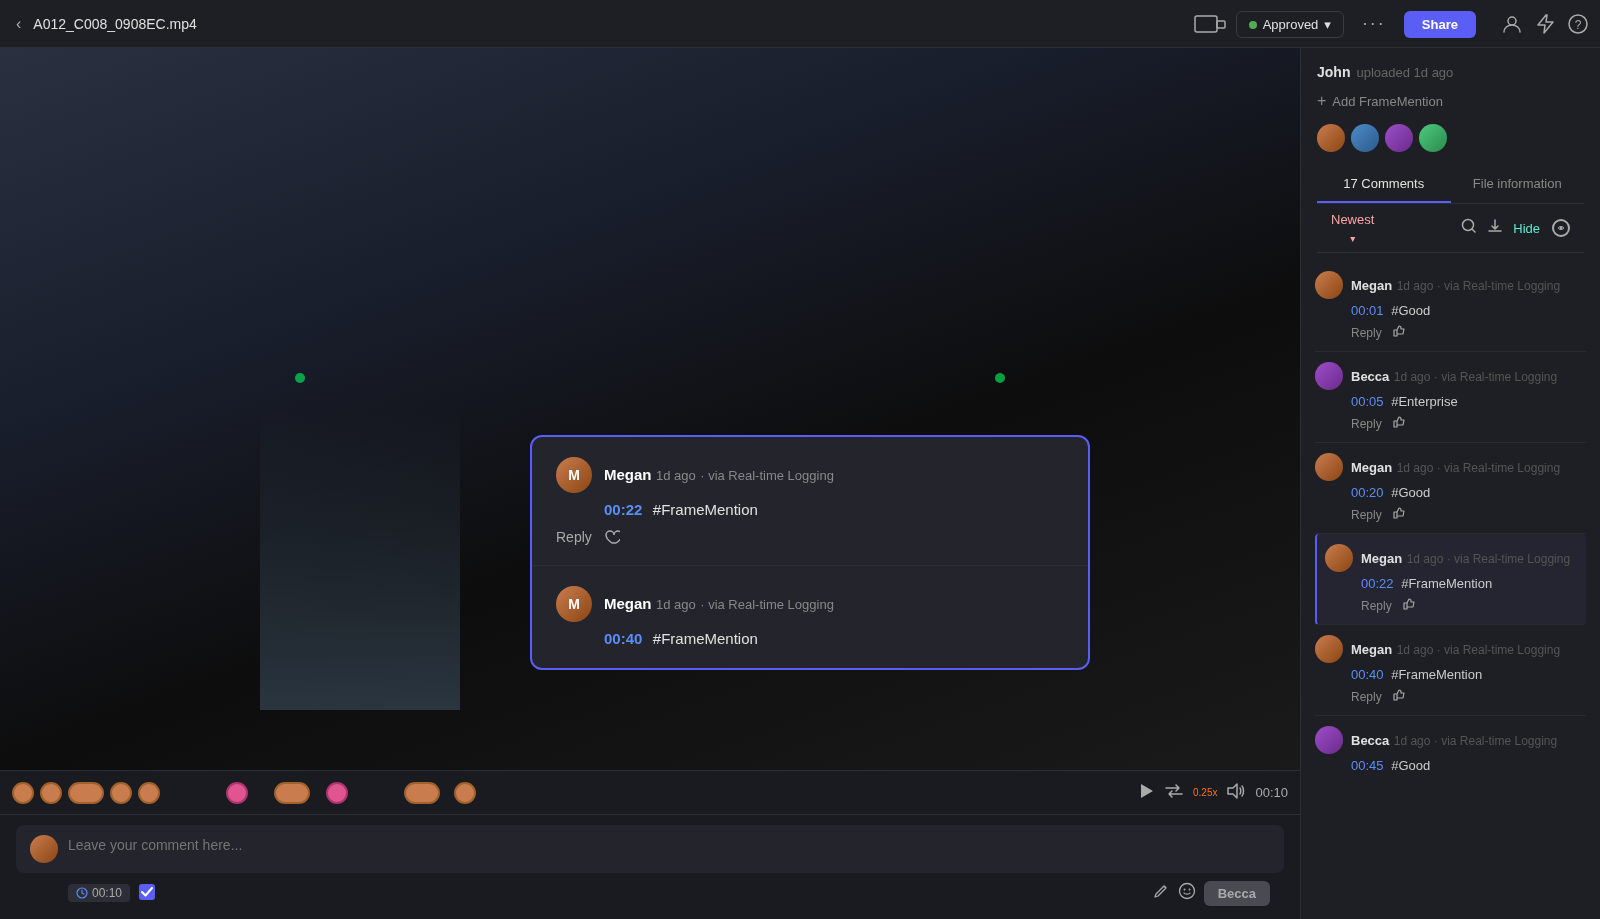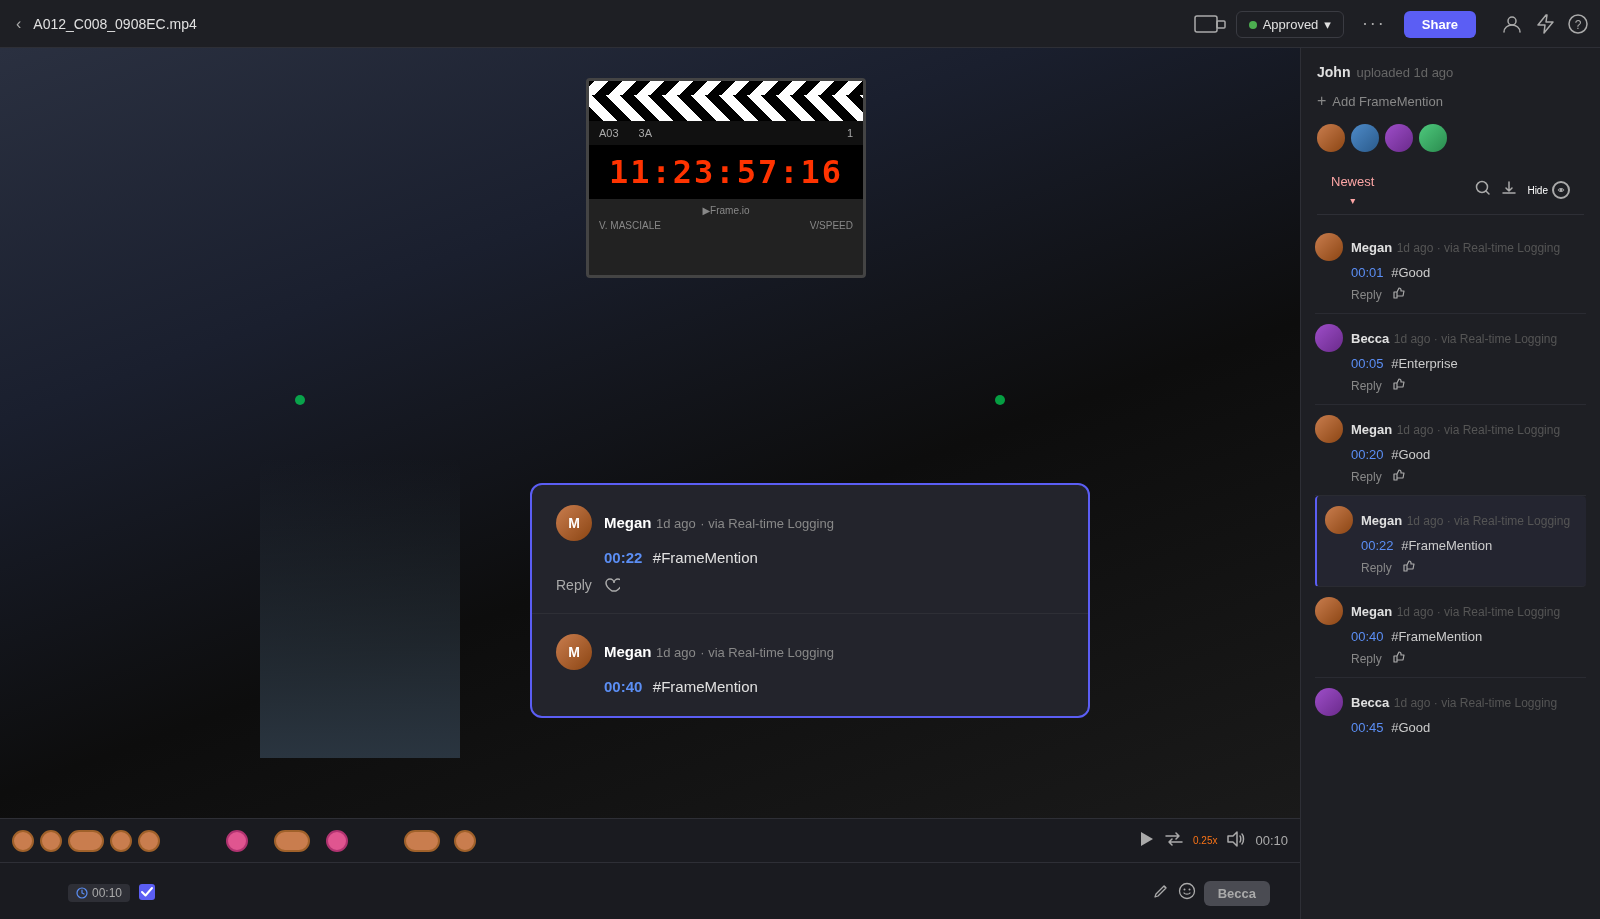--- a/index.html
+++ b/index.html
@@ -538,25 +538,25 @@
       margin-left: auto;
     }
     .s-icon {
       color: #aaa;
       font-size: 16px;
       cursor: pointer;
     }
     .hide-btn {
       display: flex;
       align-items: center;
-      gap: 4px;
+      gap: 12px;
       background: none;
       border: none;
-      color: #ffffff;
-      font-size: 10px;
+      color: #5eead4;
+      font-size: 13px;
       cursor: pointer;
     }
     .hide-circle {
       width: 18px;
       height: 18px;
       border-radius: 50%;
       border: 2px solid #aaa;
       display: flex;
       align-items: center;
       justify-content: center;
@@ -695,39 +695,20 @@
 </div>
 
 <div class="main-layout">
 
   <div class="video-area">
     <div class="video-container">
       <div class="video-bg">
 
         <div class="bg-figure"></div>
 
-        <div class="clapper">
-          <div class="clapper-board">
-            <div class="clapper-top"></div>
-            <div class="clapper-stripes"></div>
-            <div style="padding:6px 10px; background:#111; display:flex; gap:20px; font-size:11px; color:#aaa;">
-              <span>A03</span>
-              <span>3A</span>
-              <span style="margin-left:auto;">1</span>
-            </div>
-            <div class="timecode-display">11:23:57:16</div>
-            <div class="clapper-info">
-              <div style="font-size:10px;color:#888;text-align:center;">▶Frame.io</div>
-              <div style="display:flex;justify-content:space-between;font-size:10px;color:#888;margin-top:4px;">
-                <span>V. MASCIALE</span>
-                <span>V/SPEED</span>
-              </div>
-            </div>
-          </div>
-        </div>
 
         <div class="tracking-dots">
           <div class="tracking-dot"></div>
           <div class="tracking-dot" style="margin-left:180px;"></div>
         </div>
 
         <div class="comment-popup">
 
           <div class="popup-comment">
             <div class="popup-comment-header">
@@ -818,20 +799,24 @@
             <path d="M13 5c1 1 1 5 0 6M15 3c2 2 2 8 0 10" stroke="#aaa" stroke-width="1.5" stroke-linecap="round"></path>
           </svg>
         </button>
         <span class="timecode-label">
           <span>00:10</span>
         </span>
       </div>
     </div>
 
     <div class="comment-input-area">
+      <div class="comment-input-box">
+        <div class="commenter-avatar"></div>
+        <input type="text" class="comment-input" placeholder="Leave your comment here..." style="">
+      </div>
       <div class="input-toolbar">
         <div class="timecode-badge">
           <svg width="12" height="12" viewBox="0 0 12 12" fill="none">
             <circle cx="6" cy="6" r="5" stroke="#5b8ef4" stroke-width="1.2" fill="none"></circle>
             <path d="M6 3v3l2 1" stroke="#5b8ef4" stroke-width="1.2" stroke-linecap="round"></path>
           </svg>
           <span>00:10</span>
         </div>
         <span class="check-icon">
           <svg width="18" height="18" viewBox="0 0 18 18" fill="none">
@@ -868,20 +853,28 @@
       </div>
       <div class="add-desc">
         <span class="add-desc-plus">+</span>
         <span>Add FrameMention</span>
       </div>
       <div class="avatars-row">
         <div class="small-avatar av1"></div>
         <div class="small-avatar av2"></div>
         <div class="small-avatar av3"></div>
         <div class="small-avatar av4"></div>
+      </div>
+      <div class="sidebar-tabs">
+        <div class="sidebar-tab active">
+          <span>17 Comments</span>
+        </div>
+        <div class="sidebar-tab">
+          <span>File information</span>
+        </div>
       </div>
       <div class="sidebar-tools">
         <button class="sort-btn">
           <span>Newest</span>
           <span class="chevron">▾</span>
         </button>
         <div class="sidebar-tools-icons">
           <span class="s-icon">
             <svg width="16" height="16" viewBox="0 0 16 16" fill="none">
               <circle cx="7" cy="7" r="5.5" stroke="#aaa" stroke-width="1.5" fill="none"></circle>

